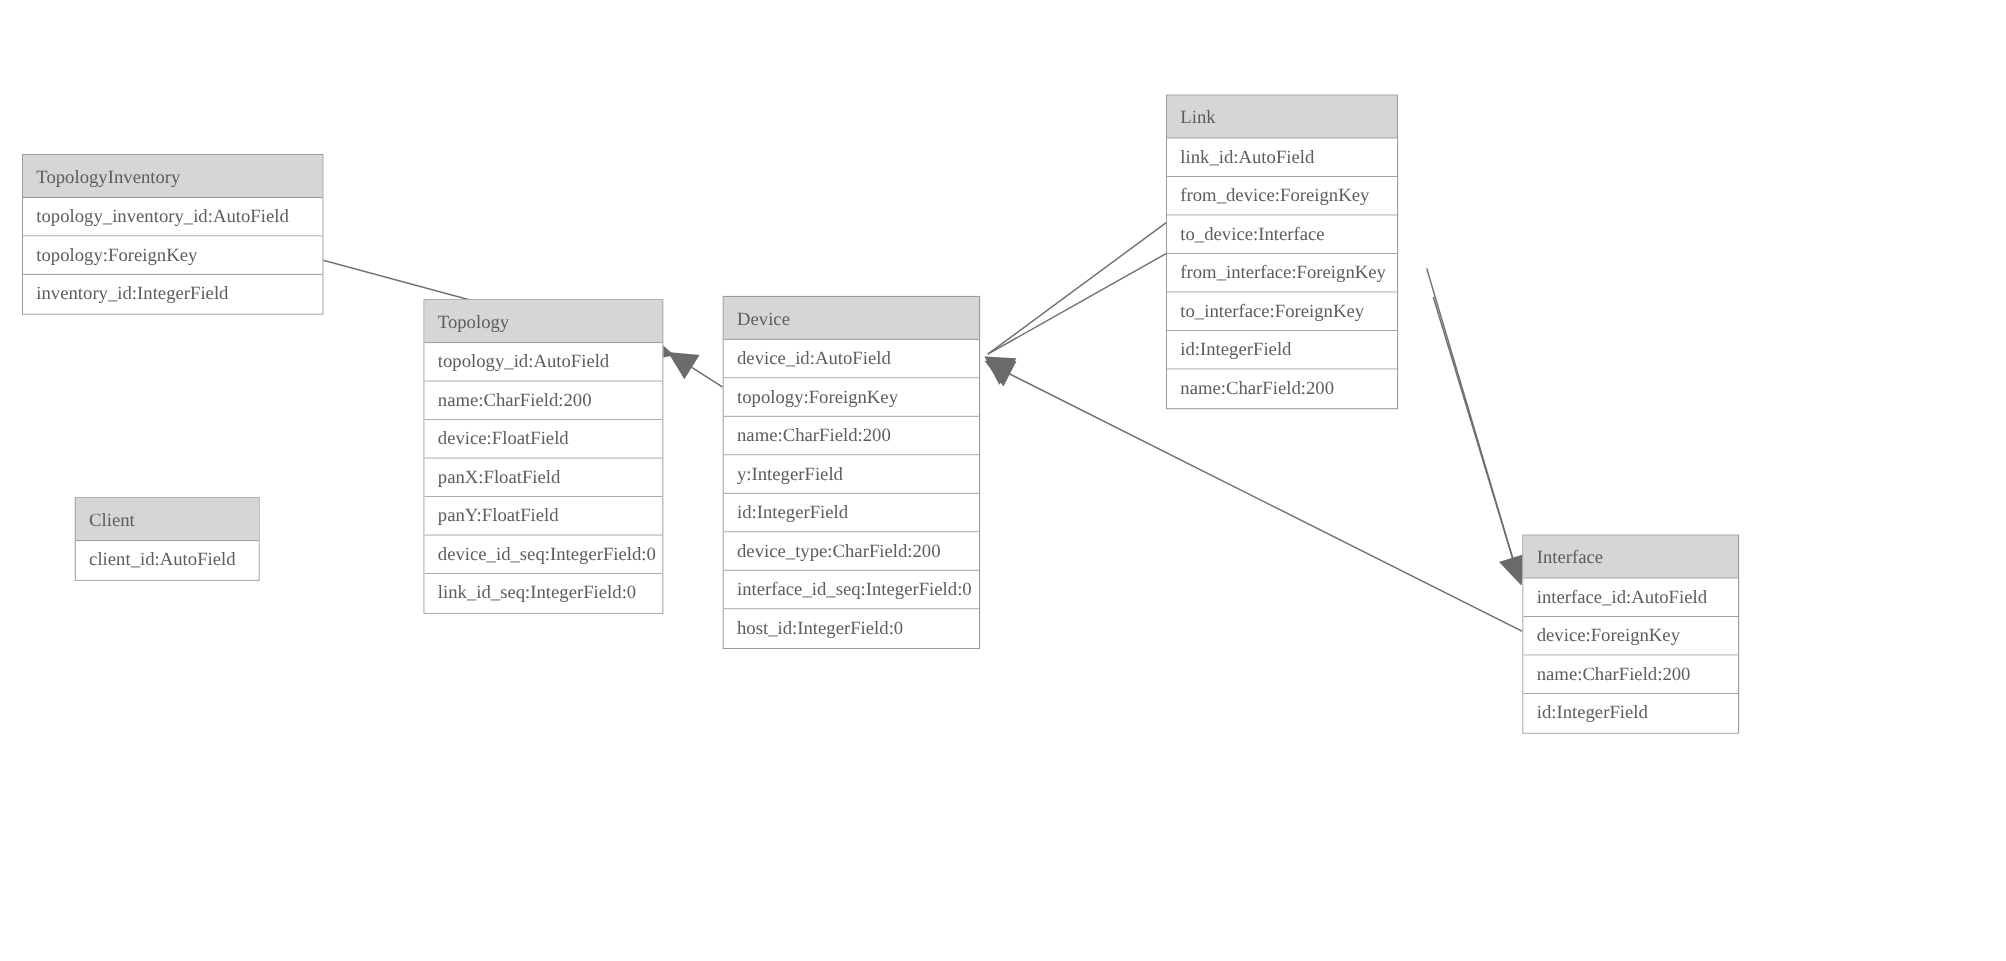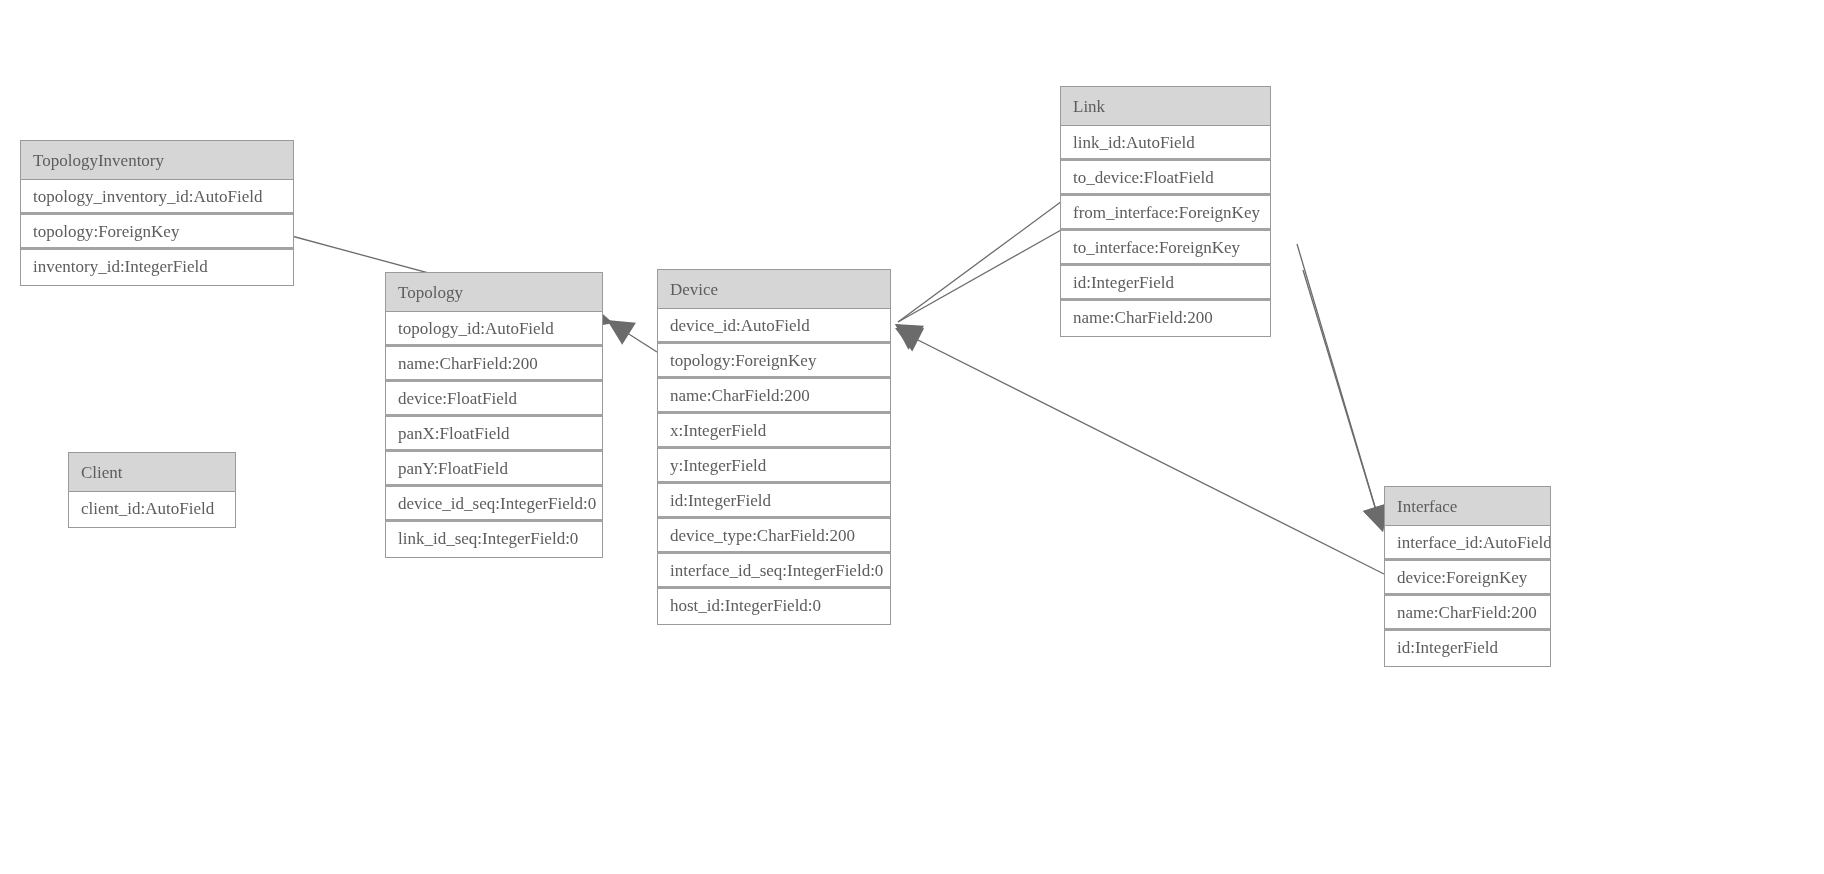--- a/index.html
+++ b/index.html
@@ -38,21 +38,21 @@
     color: #5d5d5d;
     font-size: 17px;
     line-height: 39px;
     height: 39px;
     padding: 0 0 0 12px;
     white-space: nowrap;
     overflow: hidden;
   }
   .entity-row {
     box-sizing: border-box;
-    border-bottom: 3px solid #a3a3a3;
+    border-bottom: 1px solid #a3a3a3;
     color: #5d5d5d;
     font-size: 17px;
     line-height: 34px;
     height: 35px;
     padding: 0 8px 0 12px;
     white-space: nowrap;
     overflow: hidden;
     background: #ffffff;
   }
   .entity-row.last {
@@ -114,37 +114,37 @@
         <div class="entity-row">panX:FloatField</div>
         <div class="entity-row">panY:FloatField</div>
         <div class="entity-row">device_id_seq:IntegerField:0</div>
         <div class="entity-row last">link_id_seq:IntegerField:0</div>
       </div>
       <div class="entity" style="left: 657px; top: 269px; width: 234px;">
         <div class="entity-header">Device</div>
         <div class="entity-row">device_id:AutoField</div>
         <div class="entity-row">topology:ForeignKey</div>
         <div class="entity-row">name:CharField:200</div>
-        <div class="entity-row">x:IntegerField</div>
         <div class="entity-row">y:IntegerField</div>
         <div class="entity-row">id:IntegerField</div>
         <div class="entity-row">device_type:CharField:200</div>
         <div class="entity-row">interface_id_seq:IntegerField:0</div>
         <div class="entity-row last">host_id:IntegerField:0</div>
       </div>
       <div class="entity" style="left: 1060px; top: 86px; width: 211px;">
         <div class="entity-header">Link</div>
         <div class="entity-row">link_id:AutoField</div>
-        <div class="entity-row">to_device:FloatField</div>
+        <div class="entity-row">from_device:ForeignKey</div>
+        <div class="entity-row">to_device:Interface</div>
         <div class="entity-row">from_interface:ForeignKey</div>
         <div class="entity-row">to_interface:ForeignKey</div>
         <div class="entity-row">id:IntegerField</div>
         <div class="entity-row last">name:CharField:200</div>
       </div>
-      <div class="entity" style="left: 1384px; top: 486px; width: 167px;">
+      <div class="entity" style="left: 1384px; top: 486px; width: 197px;">
         <div class="entity-header">Interface</div>
         <div class="entity-row">interface_id:AutoField</div>
         <div class="entity-row">device:ForeignKey</div>
         <div class="entity-row">name:CharField:200</div>
         <div class="entity-row last">id:IntegerField</div>
       </div>
     </div>
 
 </div>
 

